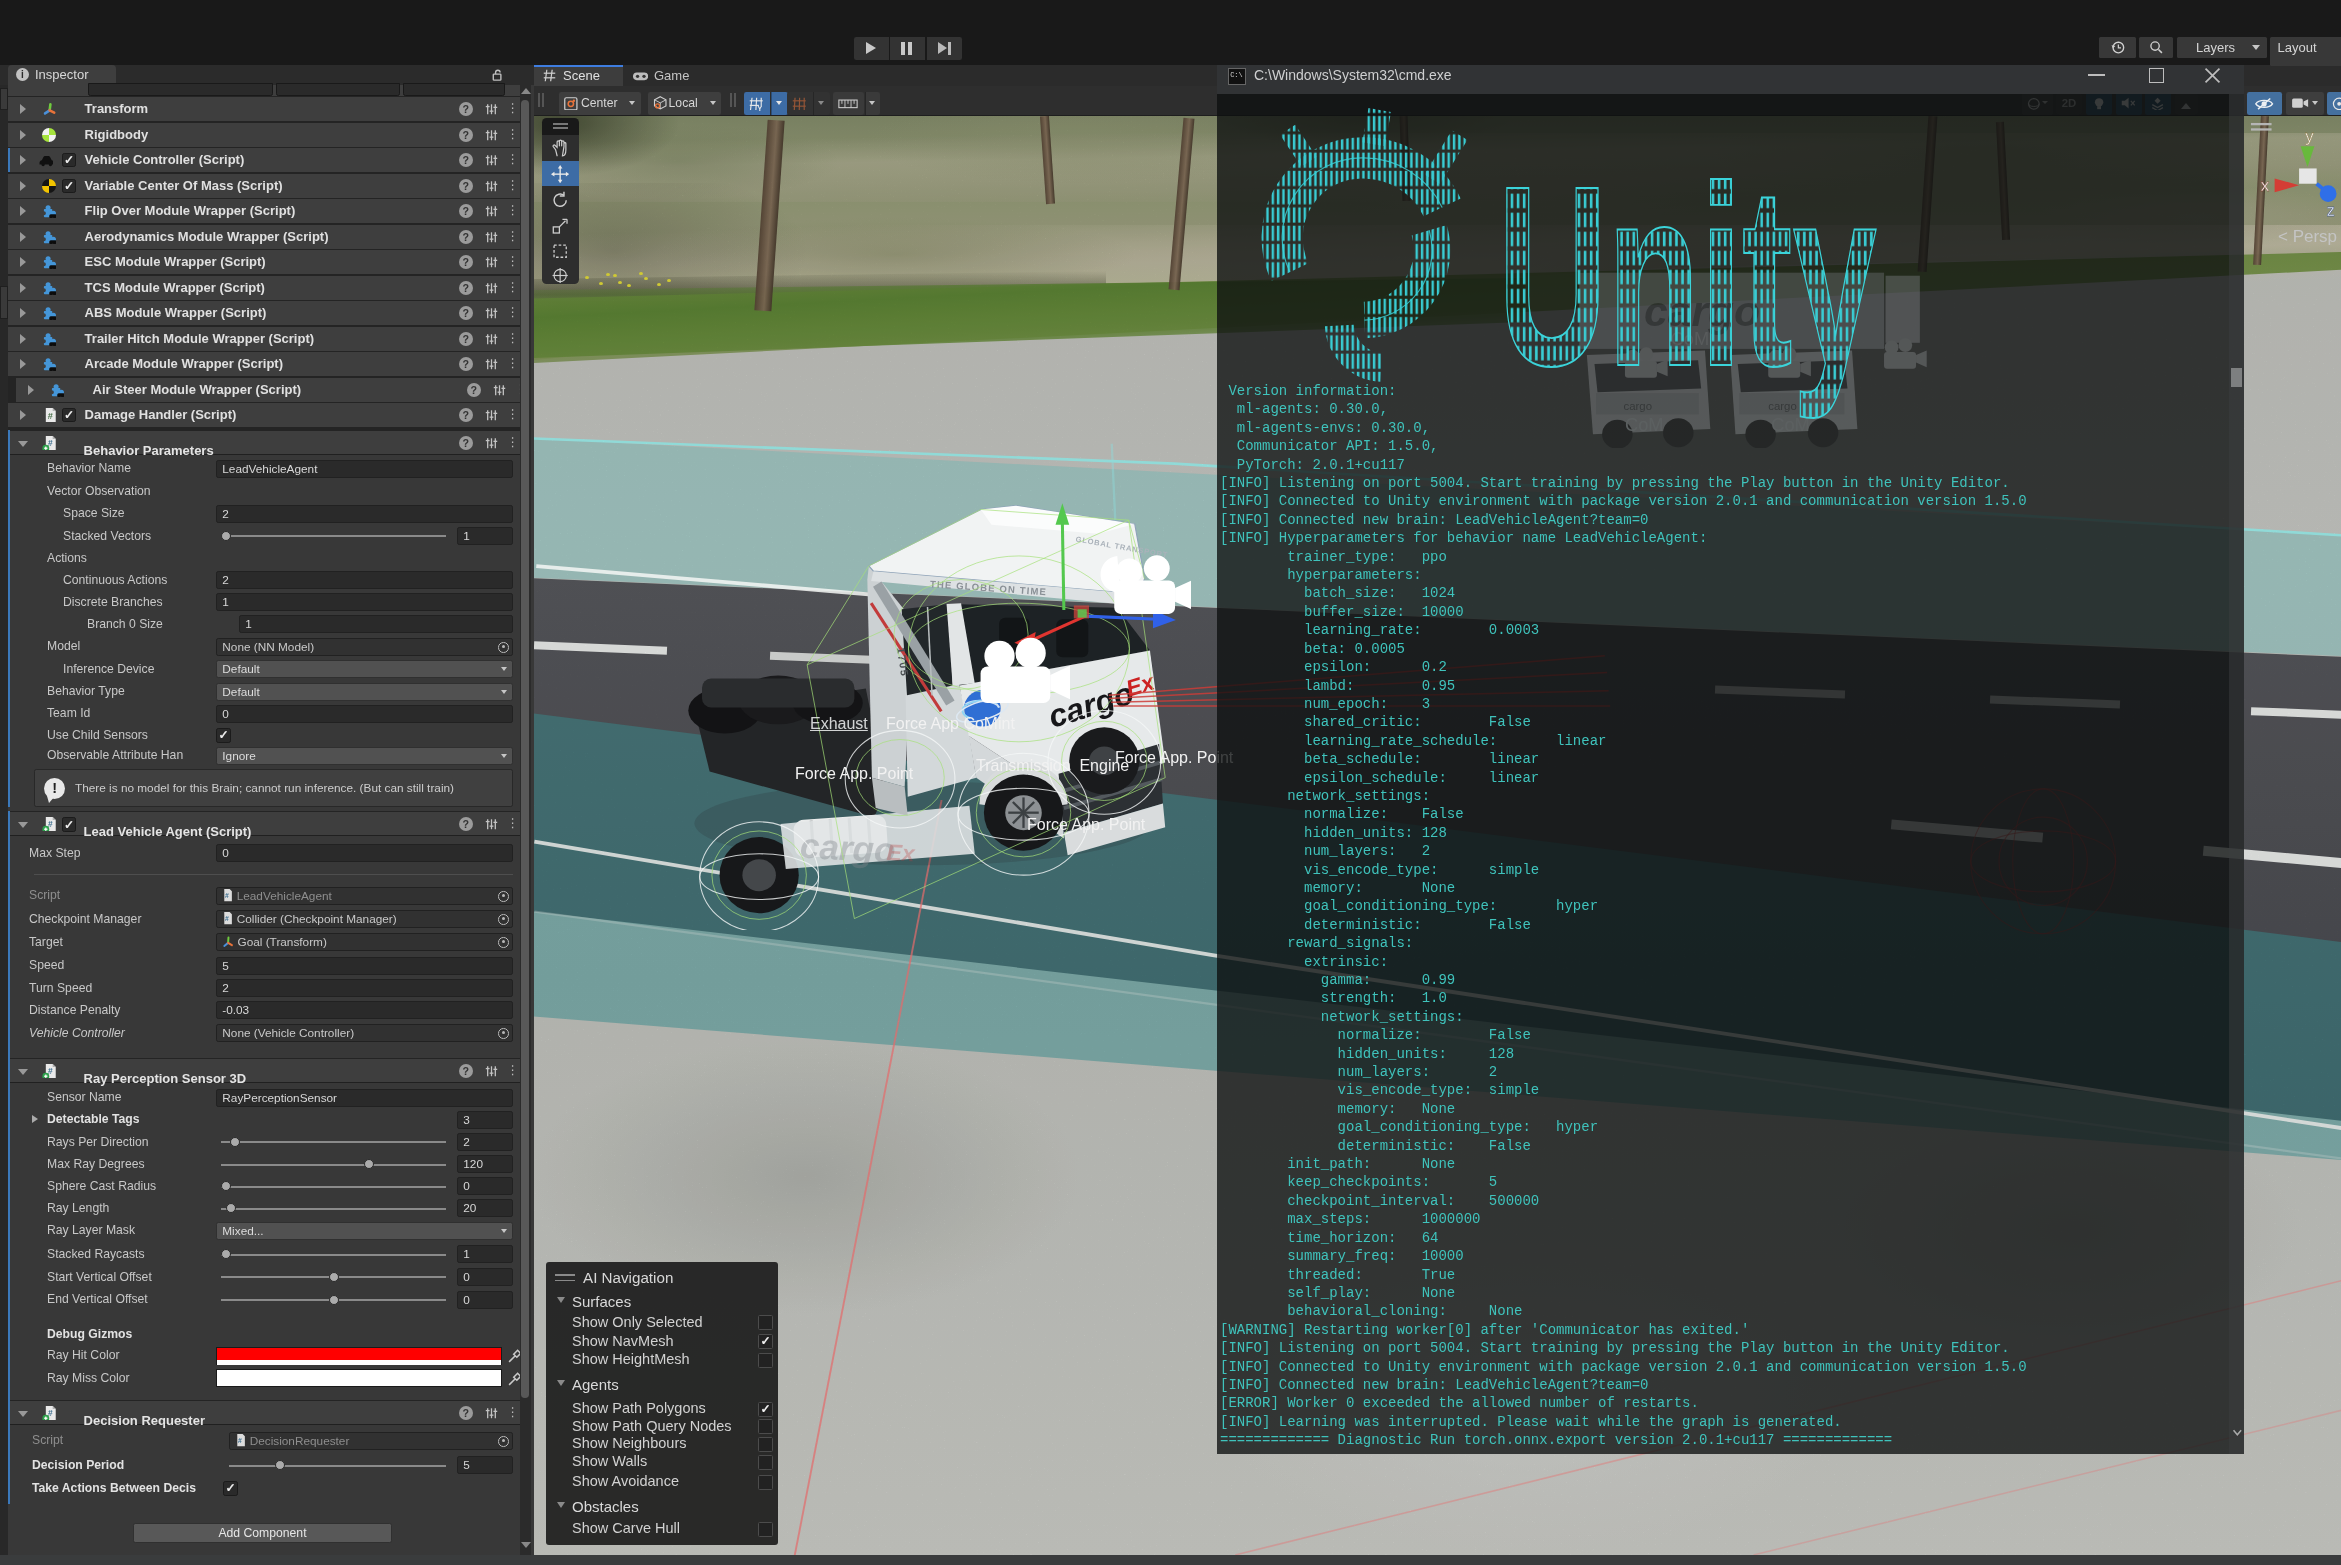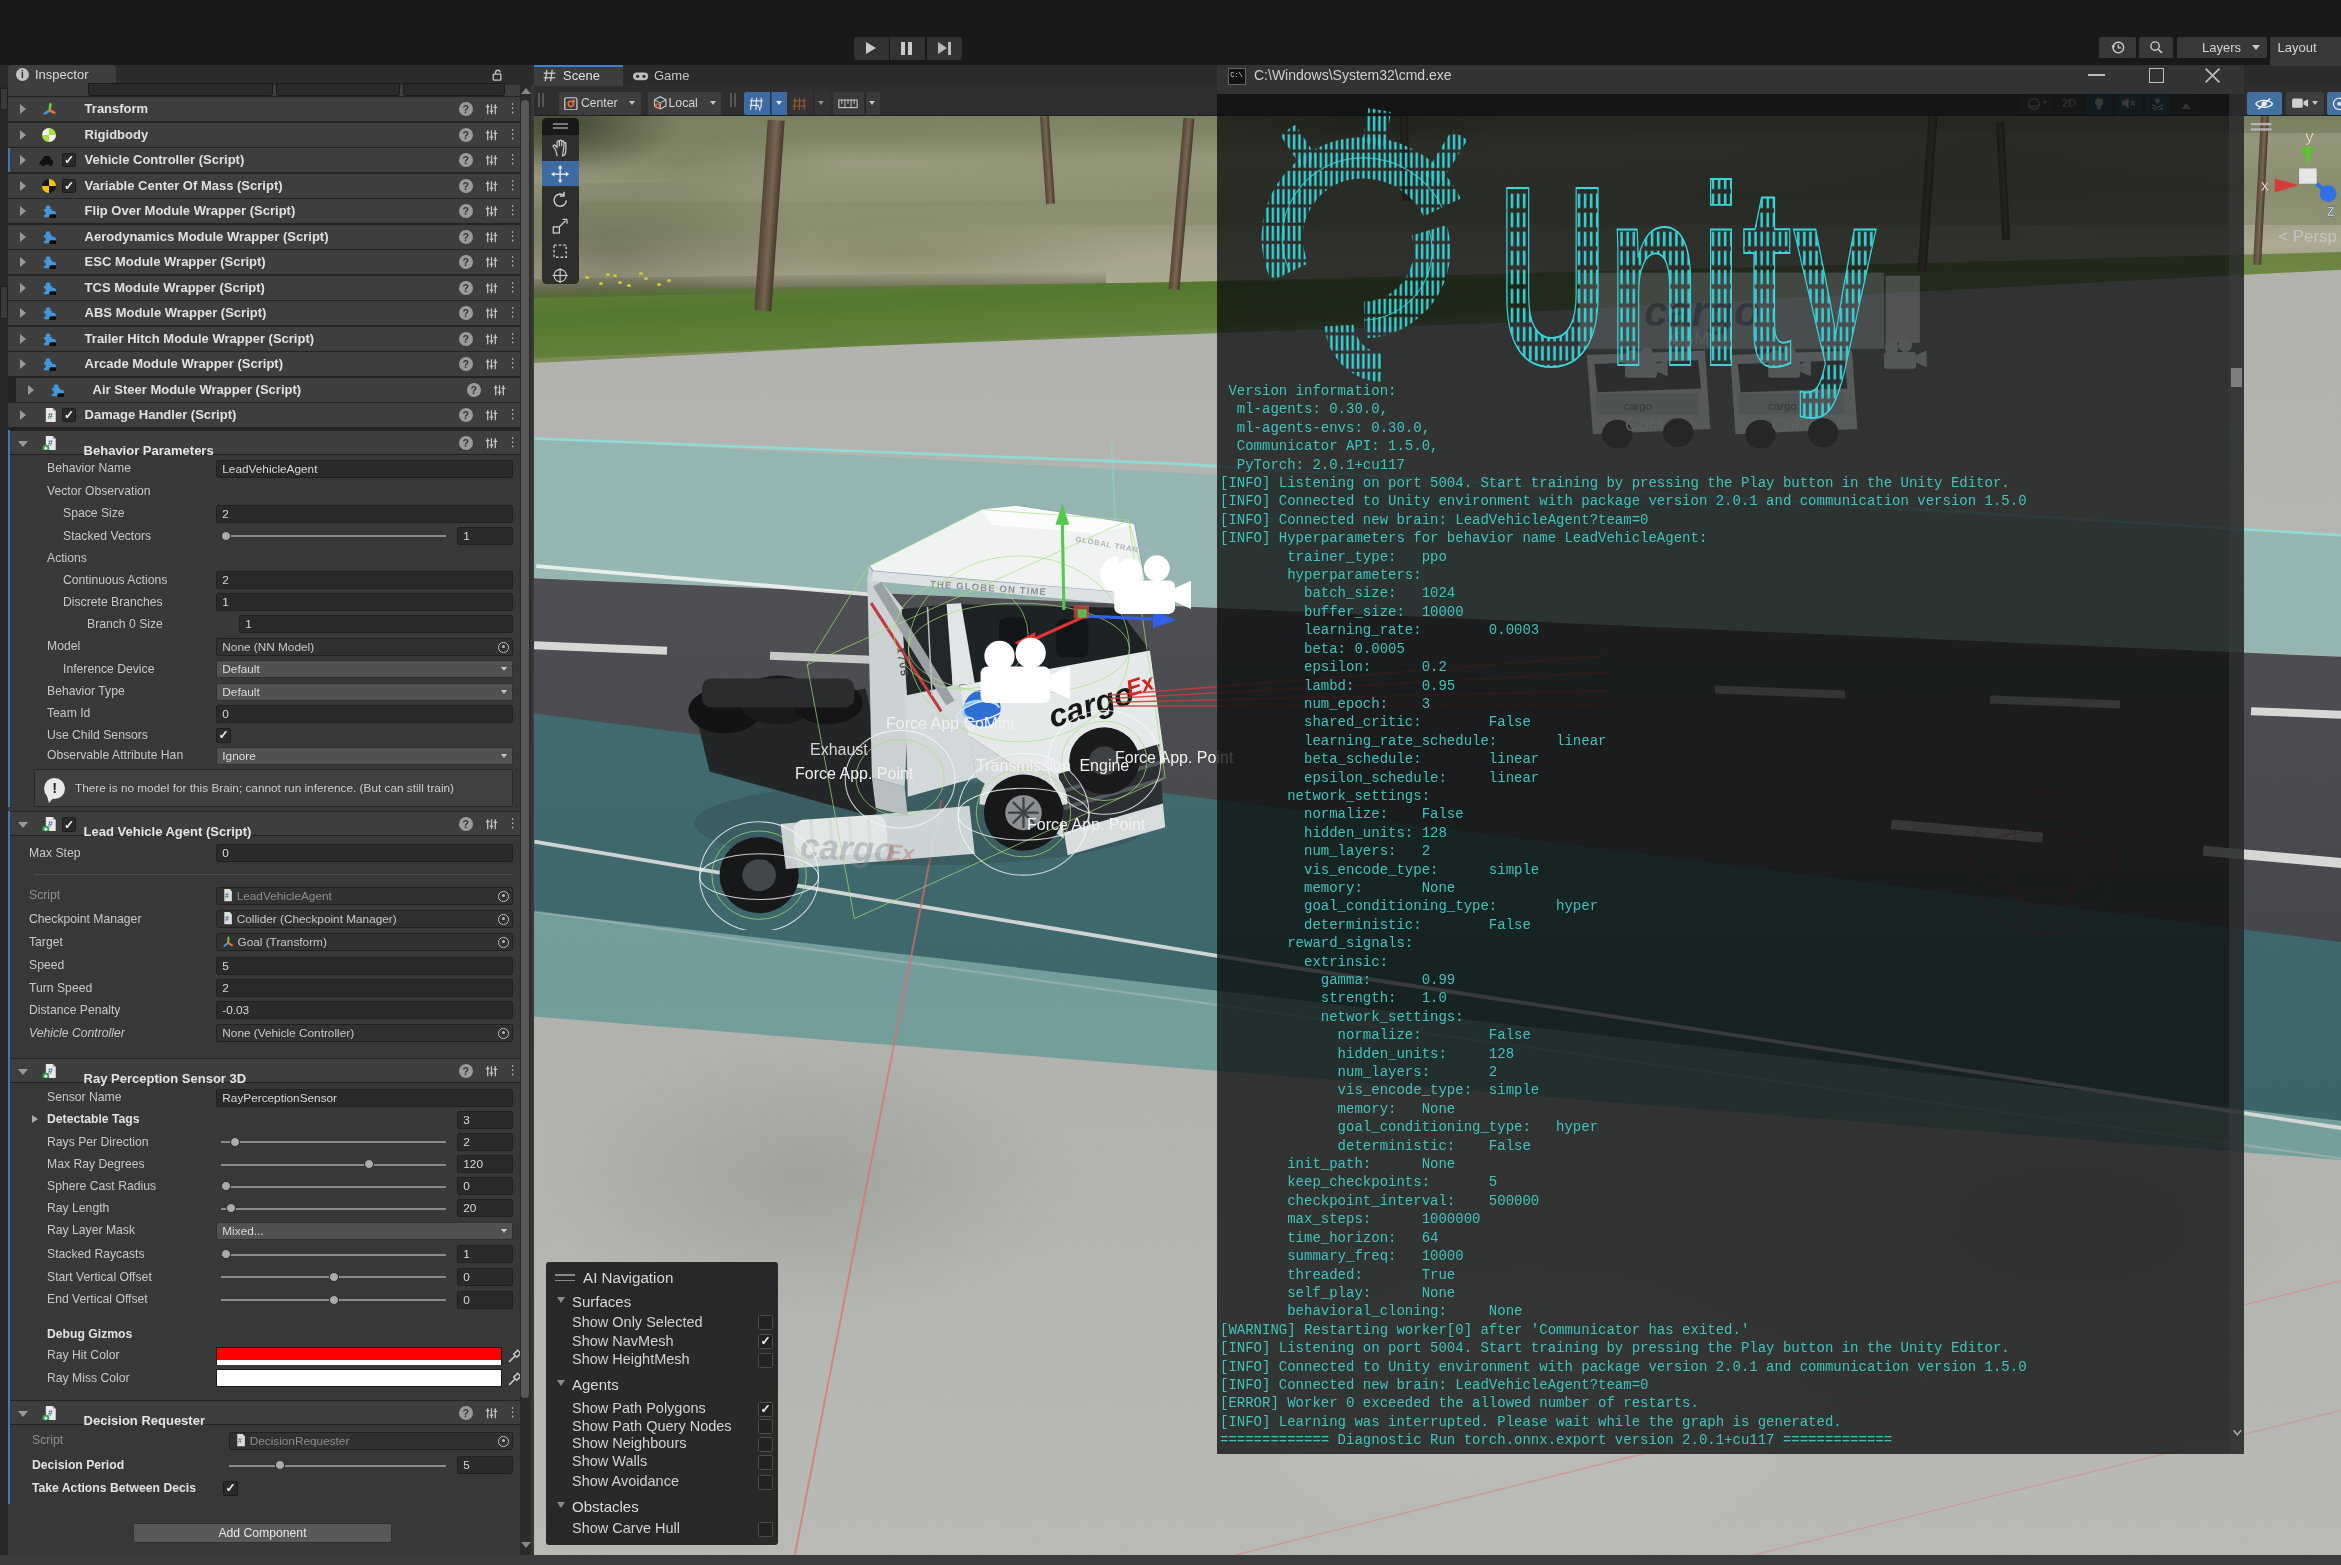--- a/index.html
+++ b/index.html
@@ -397,21 +397,21 @@
         <rect x="16" y="39" width="92" height="48" rx="9" fill="#fff"></rect>
         <polygon points="108,50 134,38 134,82 108,70" fill="#fff"></polygon>
       </svg>
 <svg class="a" style="left:1096px;top:550px;" width="95" height="70" viewBox="0 0 125 92">
         <path d="M28,8 a24,24 0 1 0 4,48" fill="#fff"></path>
         <circle cx="44" cy="28" r="17" fill="#fff"></circle>
         <circle cx="80" cy="24" r="17" fill="#fff"></circle>
         <rect x="24" y="40" width="80" height="44" rx="8" fill="#fff"></rect>
         <polygon points="104,50 126,40 126,78 104,68" fill="#fff"></polygon>
       </svg>
-<div class="scenelbl" style="left:810px;top:741px;color:rgba(230,232,232,0.9);">Exhaust</div>
+<div class="scenelbl" style="left:810px;top:715px;color:rgba(230,232,232,0.9);text-decoration:underline;">Exhaust</div>
 <div class="scenelbl" style="left:886px;top:714px;">Force App Co<span style="font-size:17px;">M</span>int</div>
 <div class="scenelbl" style="left:795px;top:765px;">Force App. Point</div>
 <div class="scenelbl" style="left:964px;top:757px;margin-left:12px;">Transmission&nbsp; Engine</div>
 <div class="scenelbl" style="left:1115px;top:749px;">Force App. Point</div>
 <div class="scenelbl" style="left:1027px;top:816px;">Force App. Point</div>
 </div>
 <div id="cmd" class="a" style="left:1217px;top:59px;width:1027px;height:1395px;">
 <div class="a" style="left:0;top:0;width:1027px;height:35px;background:#313335;">
         <div class="a" style="left:10.7px;top:9.1px;width:18.3px;height:17px;background:#111;border:0.8px solid #666;box-sizing:border-box;">
           <div style="position:absolute;left:1.5px;top:1.5px;font-size:6.9px;color:#ddd;font-family:'Liberation Mono',monospace;">C:\</div>
@@ -596,21 +596,21 @@
           <path d="M2,7 L4,11 L7,8 Z" fill="#d0d0d0"></path>
           <path d="M11,6 v4.5 h3.5" fill="none" stroke="#d0d0d0" stroke-width="1.6"></path>
         </svg>
   </div>
   <div class="a" style="left:2139px;top:6.1px;width:34px;height:21.3px;background:#383838;border-radius:1.5px;">
     <svg class="a" style="left:10px;top:3px;" width="15.2" height="15.2" viewBox="0 0 20 20">
           <circle cx="8" cy="8" r="5.5" fill="none" stroke="#d0d0d0" stroke-width="1.8"></circle>
           <line x1="12.5" y1="12.5" x2="17" y2="17" stroke="#d0d0d0" stroke-width="2"></line>
         </svg>
   </div>
-  <div class="a" style="left:2177px;top:6.1px;width:90px;height:21.3px;background:#383838;border-radius:1.5px;color:#d4d4d4;font-size:13px;line-height:21.3px;padding-left:25px;box-sizing:border-box;">Layers
+  <div class="a" style="left:2177px;top:6.1px;width:90px;height:21.3px;background:#383838;border-radius:1.5px;color:#d4d4d4;font-size:13px;line-height:21.3px;padding-left:19px;box-sizing:border-box;">Layers
     <div class="a" style="right:6.9px;top:8.4px;border-left:4.6px solid transparent;border-right:4.6px solid transparent;border-top:5.3px solid #c6c6c6;"></div>
   </div>
   <div class="a" style="left:2270px;top:6.1px;width:72px;height:29px;background:#383838;border-radius:1.5px;color:#d4d4d4;font-size:13px;line-height:21.3px;padding-left:7.6px;box-sizing:border-box;">Layout</div>
 </div>
 
 <div id="insp" class="a" style="left:0;top:65px;width:534px;height:1490px;background:#383838;">
 <div class="a" style="left:0;top:0;width:7.6px;height:1490px;background:#282828;"></div>
 <div class="a" style="left:0;top:23px;width:6.1px;height:20px;background:#3a3a3a;border:0.8px solid #1f1f1f;"></div>
 <div class="a" style="left:0;top:221px;width:6.1px;height:30.5px;background:#3a3a3a;border:0.8px solid #1f1f1f;"></div>
 <div class="a" style="left:0;top:0;width:534px;height:20px;background:#2b2b2b;"></div>

